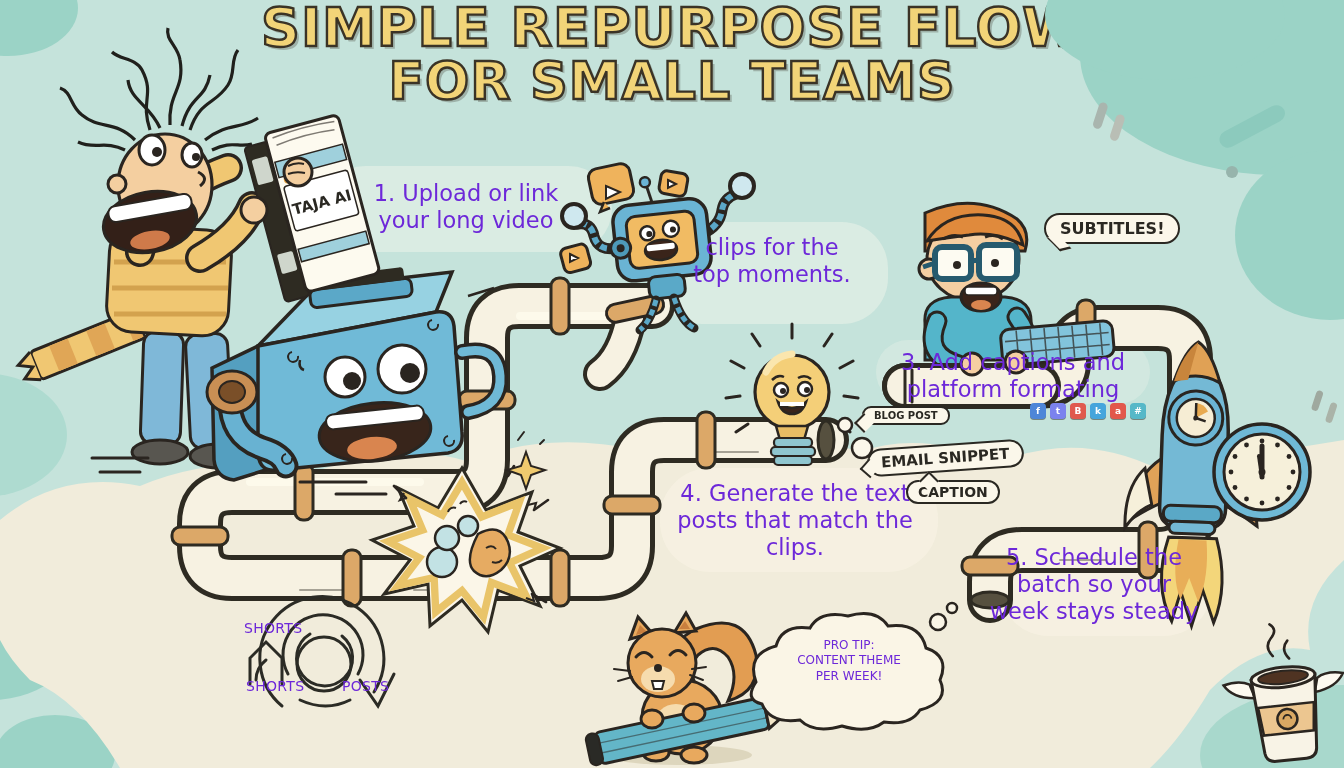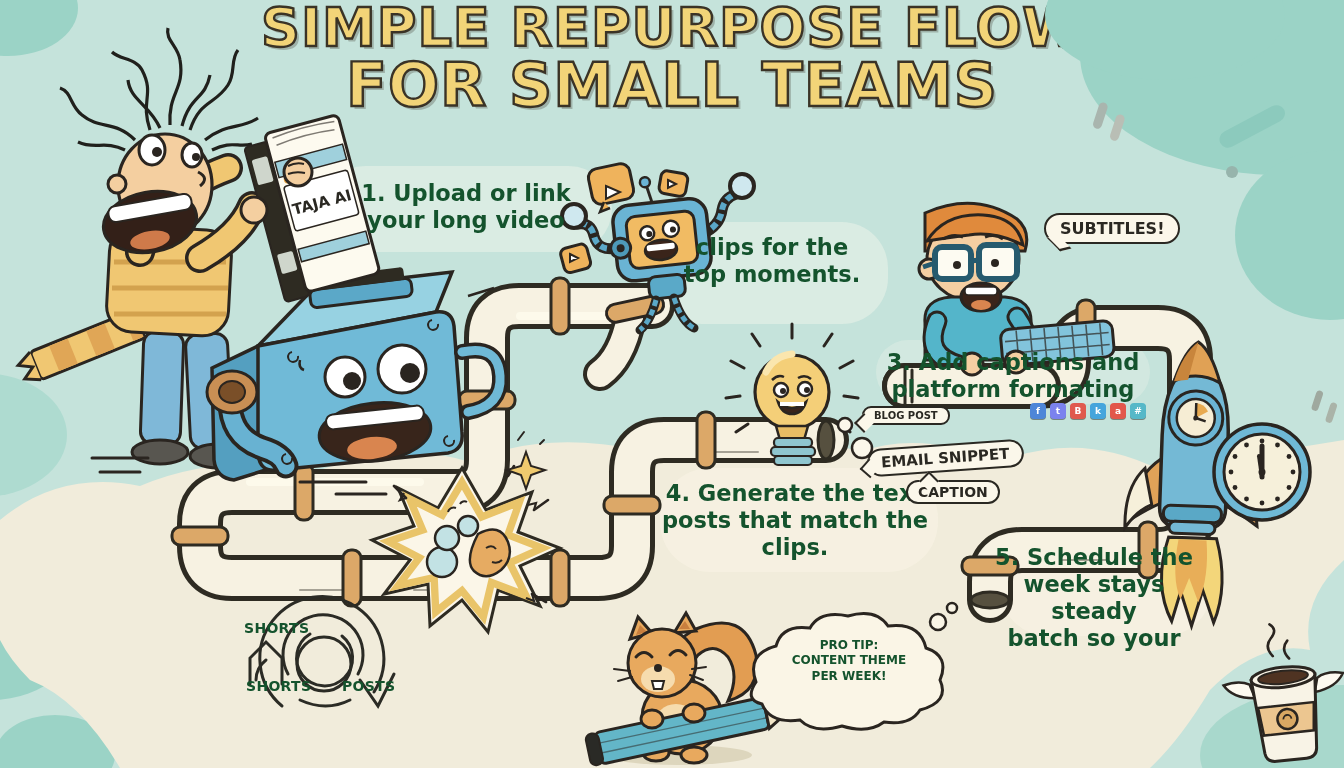--- a/index.html
+++ b/index.html
@@ -1,22 +1,22 @@
 <!DOCTYPE html>
 <html><head>
 <meta charset="utf-8">
 <style>
   html,body{margin:0;padding:0;background:#888;}
   .canvas{position:relative;width:1344px;height:768px;overflow:hidden;background:#c5e3db;
           font-family:"DejaVu Sans", sans-serif;color:#2a2822;}
   svg{position:absolute;left:0;top:0;}
-  .txt{position:absolute;z-index:6;font-weight:bold;color:#14532d;}
+  .txt{position:absolute;z-index:6;font-weight:normal;color:#6d28d9;}
   .title{left:0;right:0;top:26px;text-align:center;line-height:1.02;z-index:6;}
   .title .t1{font-size:54px;}
-  .title .t2{font-size:60px;}
+  .title .t2{font-size:52px;}
   .title div{font-weight:800;color:#f2d478;-webkit-text-stroke:2.4px #3a3326;
              text-shadow:3px 3px 0 rgba(58,51,38,.28);letter-spacing:1px;}
   .step{font-size:22.5px;line-height:1.2;text-align:center;}
   .bub{position:absolute;z-index:7;background:#fbf7ea;border:2.5px solid #2a2822;
        font-weight:bold;white-space:nowrap;}
   .bub:after{content:"";position:absolute;width:12px;height:12px;background:#fbf7ea;
        border-left:2.5px solid #2a2822;border-bottom:2.5px solid #2a2822;}
   .bub-subtitles{left:1044px;top:213px;font-size:16px;padding:4px 14px;border-radius:18px;}
   .bub-subtitles:after{left:6px;bottom:-8px;transform:skewX(38deg) rotate(-12deg);}
   .bub-blog{left:862px;top:406px;font-size:10px;padding:2px 10px;border-radius:9px;}
@@ -443,22 +443,22 @@
 </div>
 
 <div class="txt step" style="left:656px;top:480px;width:278px;">
   <div>4. Generate the text</div>
   <div>posts that match the</div>
   <div>clips.</div>
 </div>
 
 <div class="txt step" style="left:978px;top:544px;width:232px;">
   <div>5. Schedule the</div>
+  <div>batch so your</div>
   <div>week stays steady</div>
-  <div>batch so your</div>
 </div>
 
 <div class="bub bub-subtitles">SUBTITLES!</div>
 <div class="bub bub-blog">BLOG POST</div>
 <div class="bub bub-email">EMAIL SNIPPET</div>
 <div class="bub bub-caption">CAPTION</div>
 
 <div class="txt protip">
   <div>PRO TIP:</div>
   <div>CONTENT THEME</div>

